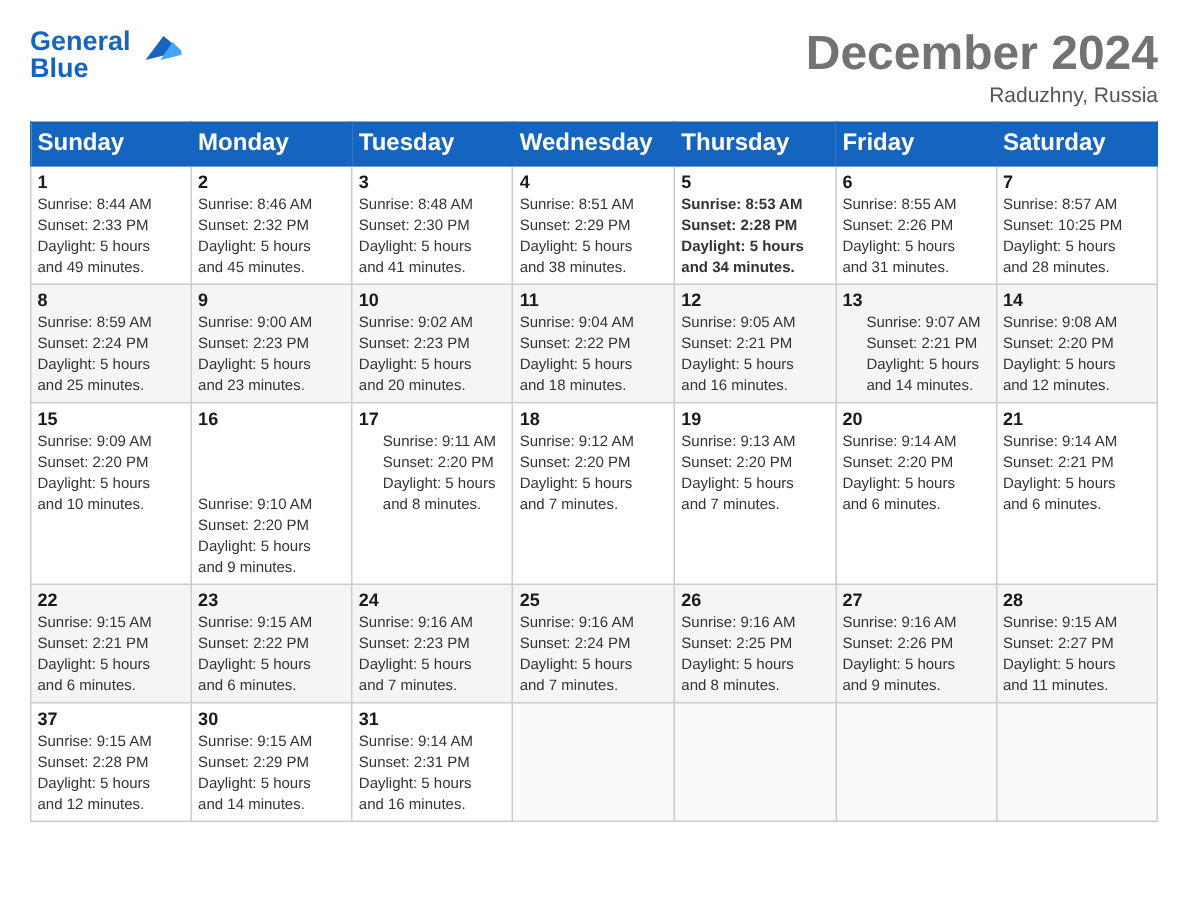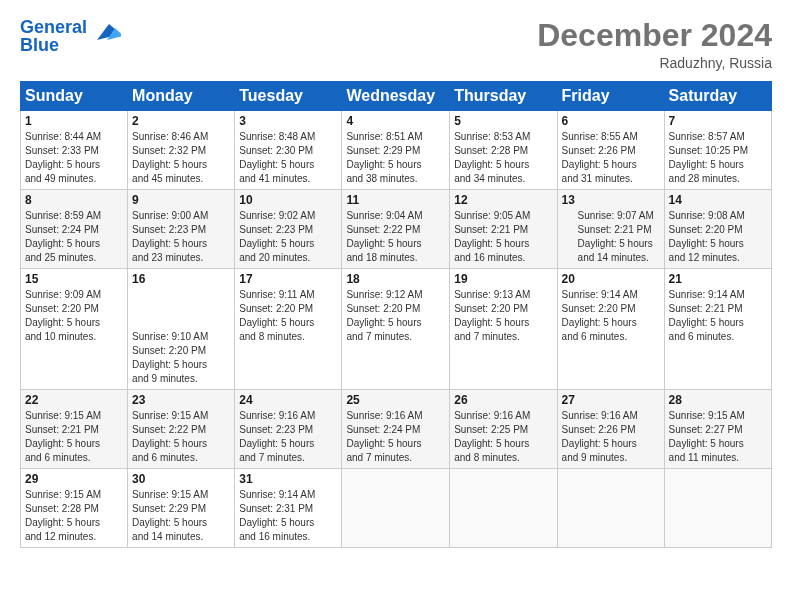--- a/index.html
+++ b/index.html
@@ -150,21 +150,21 @@
           </td>
           <td>
             <span class="day-num">4</span>
             <div class="day-info" style="white-space: pre-line;">Sunrise: 8:51 AM
 Sunset: 2:29 PM
 Daylight: 5 hours
 and 38 minutes.</div>
           </td>
           <td>
             <span class="day-num">5</span>
-            <div class="day-info" style="white-space: pre-line;">Sunrise: 8:53 AM
+            <div class="day-info" style="white-space: pre-line; font-weight: bold;">Sunrise: 8:53 AM
 Sunset: 2:28 PM
 Daylight: 5 hours
 and 34 minutes.</div>
           </td>
           <td>
             <span class="day-num">6</span>
             <div class="day-info" style="white-space: pre-line;">Sunrise: 8:55 AM
 Sunset: 2:26 PM
 Daylight: 5 hours
 and 31 minutes.</div>
@@ -238,21 +238,21 @@
           </td>
           <td>
             <span class="day-num">16</span>
             <div class="day-info" style="white-space: pre-line; margin-top: 44px;">Sunrise: 9:10 AM
 Sunset: 2:20 PM
 Daylight: 5 hours
 and 9 minutes.</div>
           </td>
           <td>
             <span class="day-num">17</span>
-            <div class="day-info" style="white-space: pre-line;">Sunrise: 9:11 AM
+            <div class="day-info" style="white-space: pre-line; margin-left: 16px;">Sunrise: 9:11 AM
 Sunset: 2:20 PM
 Daylight: 5 hours
 and 8 minutes.</div>
           </td>
           <td>
             <span class="day-num">18</span>
             <div class="day-info" style="white-space: pre-line;">Sunrise: 9:12 AM
 Sunset: 2:20 PM
 Daylight: 5 hours
 and 7 minutes.</div>
@@ -325,21 +325,21 @@
           <td>
             <span class="day-num">28</span>
             <div class="day-info" style="white-space: pre-line;">Sunrise: 9:15 AM
 Sunset: 2:27 PM
 Daylight: 5 hours
 and 11 minutes.</div>
           </td>
         </tr>
         <tr>
           <td>
-            <span class="day-num">29</span>
+            <span class="day-num">37</span>
             <div class="day-info" style="white-space: pre-line;">Sunrise: 9:15 AM
 Sunset: 2:28 PM
 Daylight: 5 hours
 and 12 minutes.</div>
           </td>
           <td>
             <span class="day-num">30</span>
             <div class="day-info" style="white-space: pre-line;">Sunrise: 9:15 AM
 Sunset: 2:29 PM
 Daylight: 5 hours

